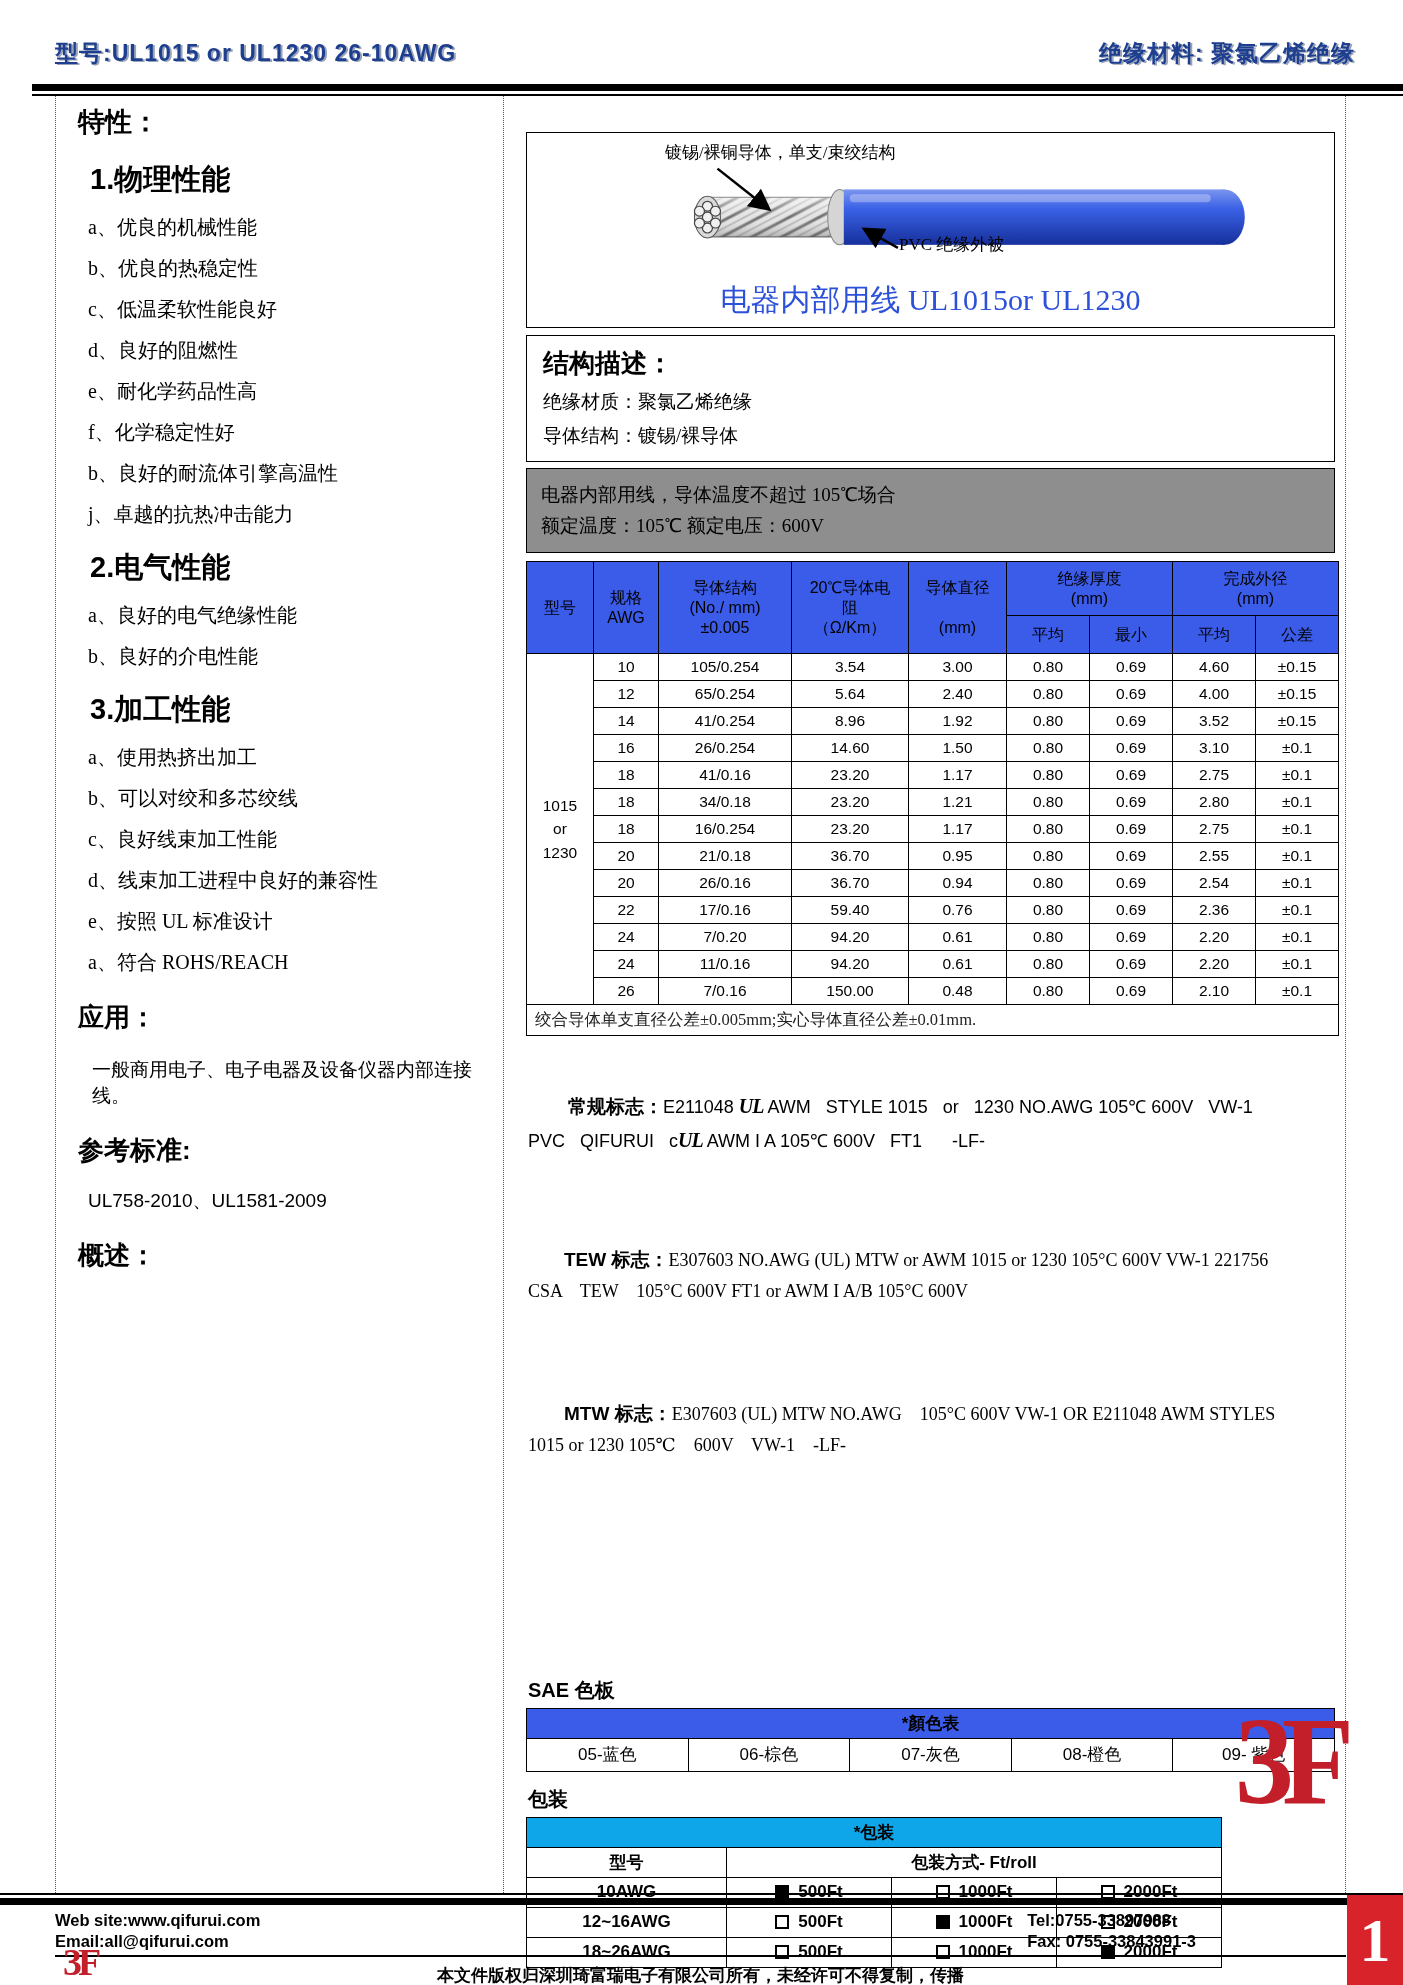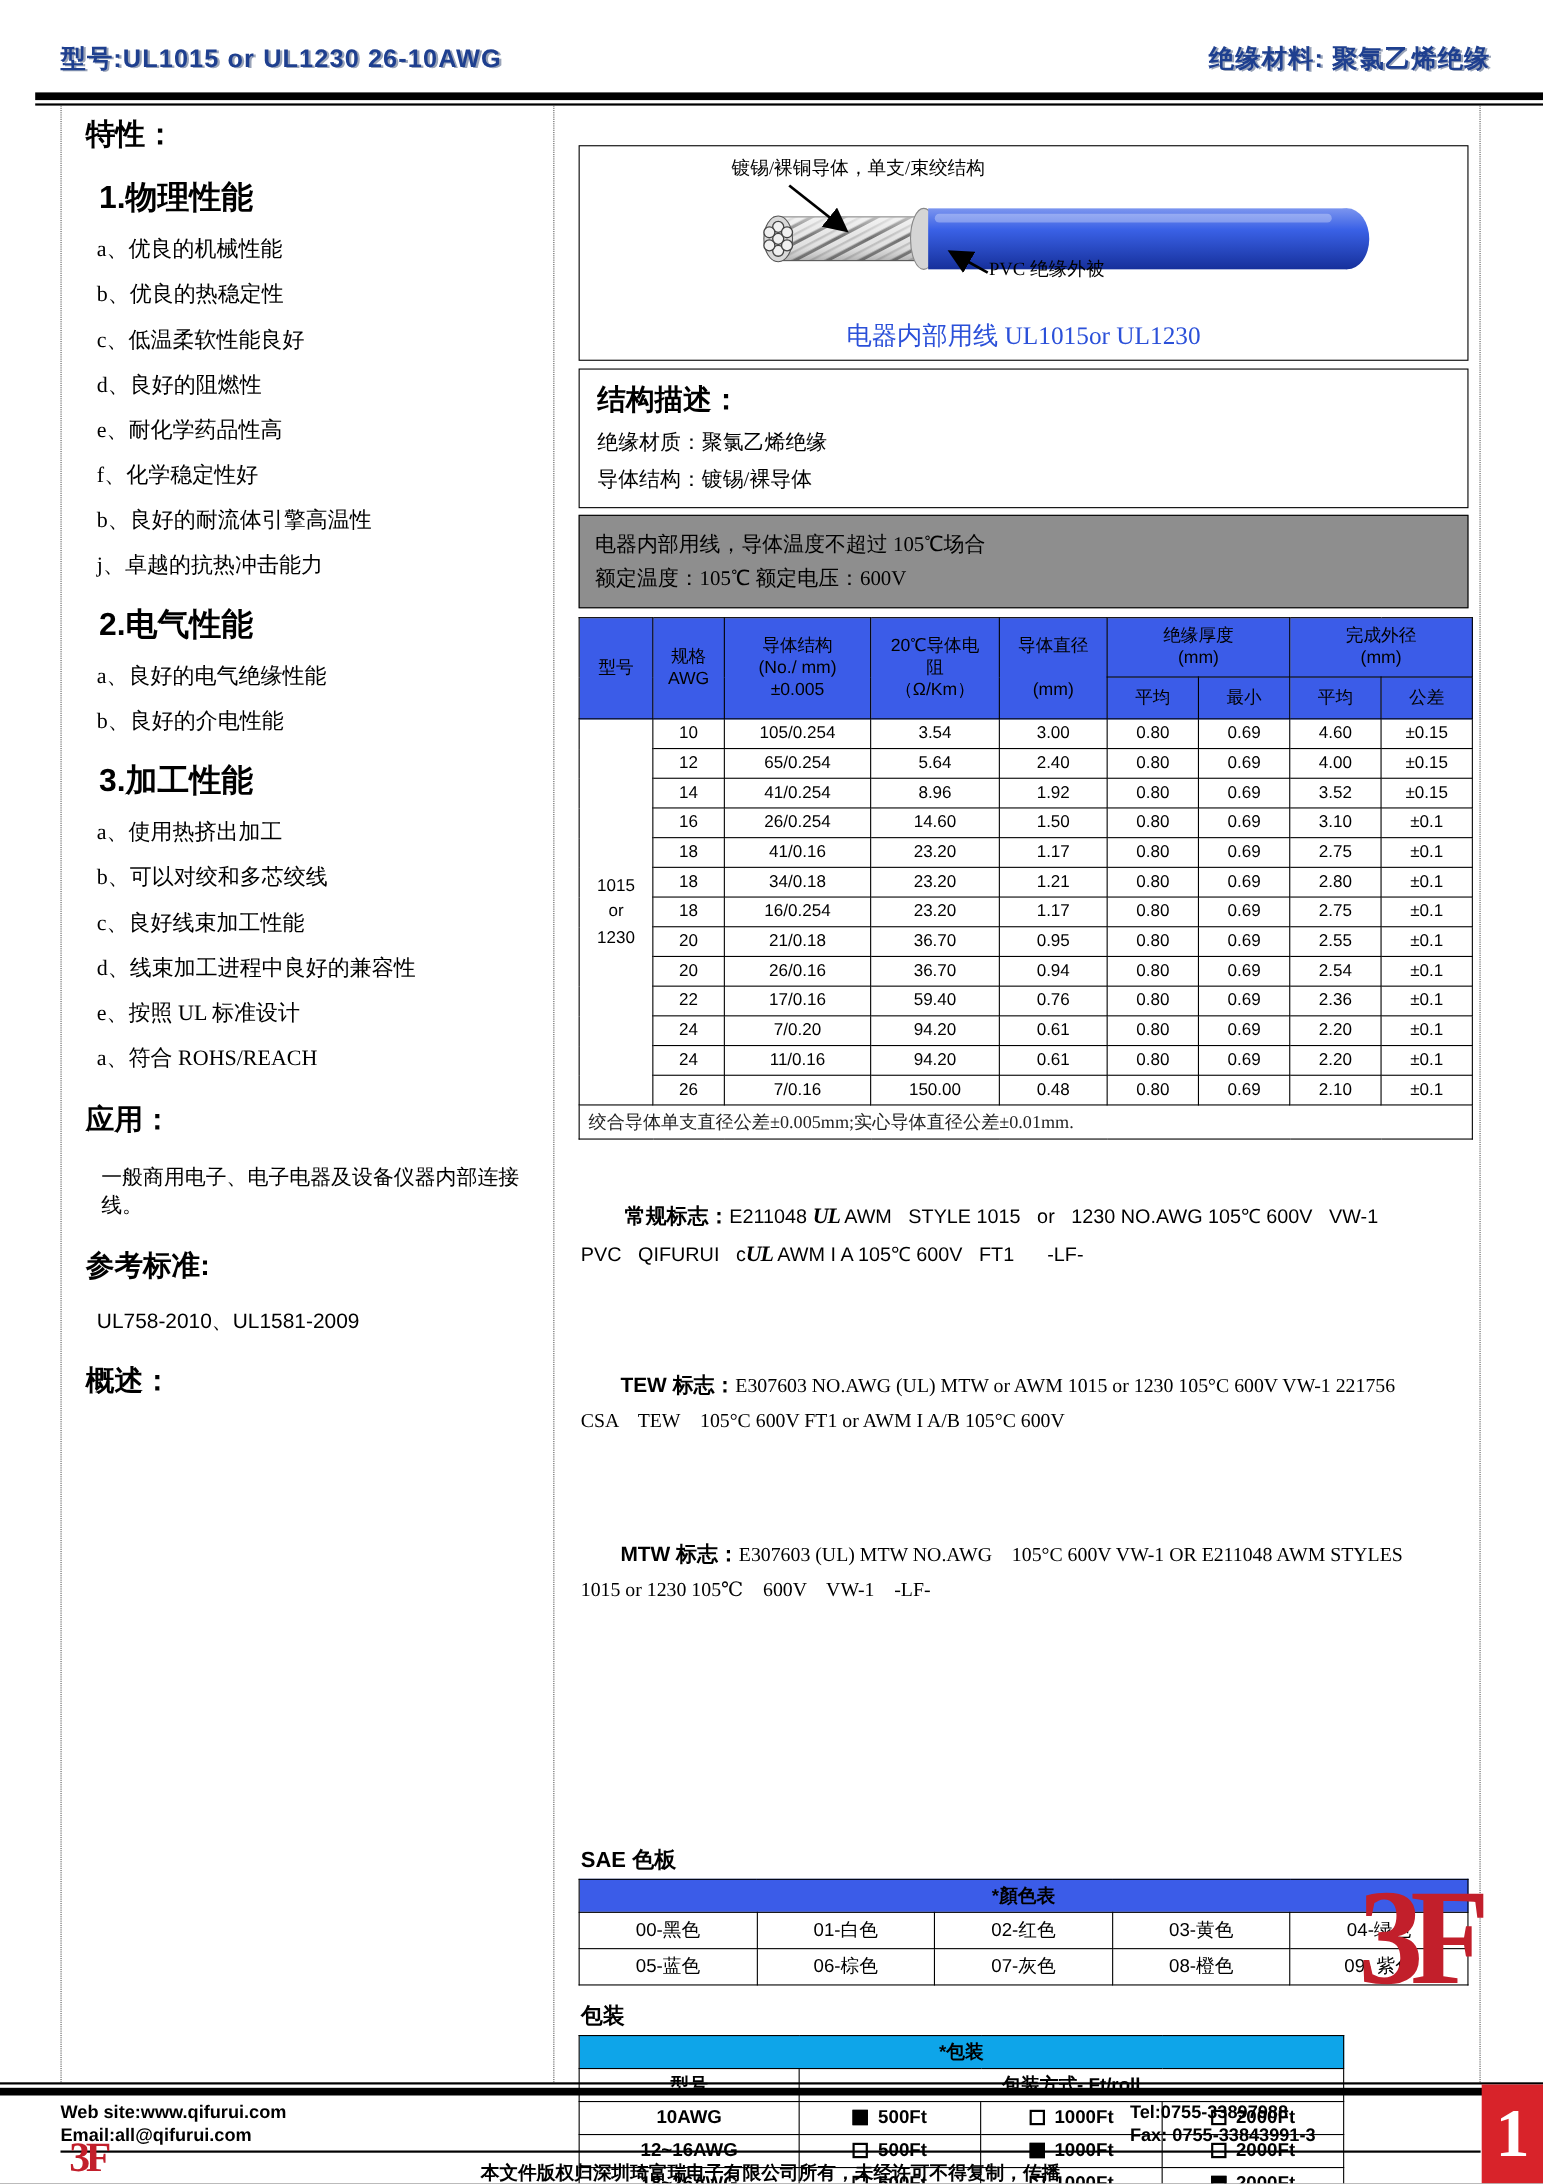--- a/index.html
+++ b/index.html
@@ -27,21 +27,21 @@
                   margin:14px 0 0 10px; line-height:1.35; color:#000000; }
   .sub-title    { font-size:26px; font-weight:bold; margin:24px 0 0; }
   .app-text     { font-family:"Liberation Serif","DejaVu Serif",serif; font-size:19px; margin:22px 0 0 14px; }
   .ref-text     { font-size:19px; margin:20px 0 0 10px; }
 
   
   .wire-box { position:relative; height:196px; border:1px solid #000; margin-right:4px; background:#fff; }
   .cond-label { position:absolute; top:8px; left:138px; font-family:"Liberation Serif",serif; font-size:17px; }
   .pvc-label  { position:absolute; top:100px; left:372px; font-family:"Liberation Serif",serif; font-size:17px; }
   .wire-caption { position:absolute; bottom:6px; width:100%; text-align:center;
-                  color:#2b50d9; font-size:23px; font-family:"Liberation Serif",serif; }
+                  color:#2b50d9; font-size:30px; font-family:"Liberation Serif",serif; }
   .wire-svg { position:absolute; inset:0; width:100%; height:100%; }
 
   
   .struct-box { border:1px solid #000; margin:7px 4px 0 0; padding:10px 16px 12px; }
   .struct-box h3 { font-size:26px; margin-bottom:8px; }
   .struct-line { font-family:"Liberation Serif",serif; font-size:19px; margin-top:8px; }
   .rating-box { background:#8e8e8e; border:1px solid #000; margin:6px 4px 0 0; padding:8px 14px; }
   .rating-line { font-family:"Liberation Serif",serif; font-size:19px; margin:5px 0; }
 
   
@@ -403,27 +403,20 @@
 
       <h4 class="sae-label">SAE 色板</h4>
       <table class="color-table" id="color-table">
         <thead>
             <tr>
               <th colspan="5">*顏色表</th>
             </tr>
           </thead>
         <tbody id="color-body">
             <tr>
-              <td>00-黑色</td>
-              <td>01-白色</td>
-              <td>02-红色</td>
-              <td>03-黄色</td>
-              <td>04-绿色</td>
-            </tr>
-            <tr>
               <td>05-蓝色</td>
               <td>06-棕色</td>
               <td>07-灰色</td>
               <td>08-橙色</td>
               <td>09- 紫色</td>
             </tr>
           </tbody>
       </table>
 
       <h4 class="pack-label">包装</h4>

